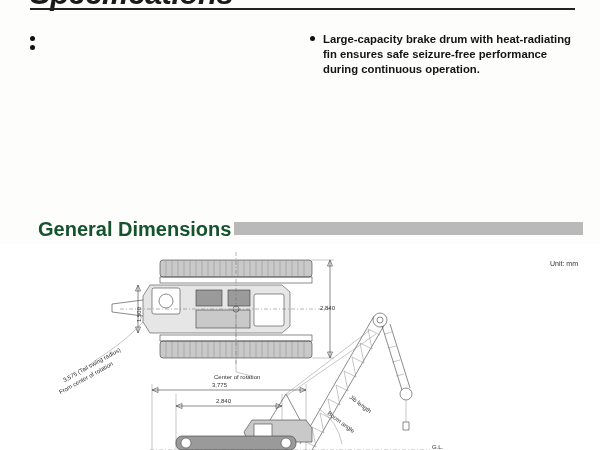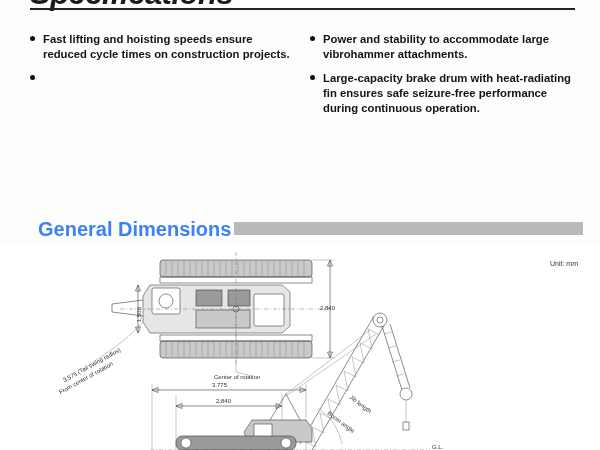--- a/index.html
+++ b/index.html
@@ -83,21 +83,21 @@
     top: 218px;
     width: 545px;
     height: 26px;
   }
   .gd-title {
     position: absolute;
     left: 0;
     top: 0;
     font-size: 20px;
     font-weight: bold;
-    color: #3b82f6;
+    color: #14532d;
     white-space: nowrap;
   }
   .gd-bar {
     position: absolute;
     left: 196px;
     top: 4px;
     width: 349px;
     height: 13px;
     background: #b9b9b9;
   }
@@ -154,31 +154,26 @@
   <div class="spec-head">
     <div class="spec-title">Specifications</div>
 
     <div class="spec-rule"></div>
   </div>
 
   <div class="bullets">
     <div class="col">
       <div class="bullet">
         <span class="dot"></span>
-        <span>Fast lifting and hoisting speeds ensure reduced cycle times on construction projects.</span>
       </div>
       <div class="bullet">
         <span class="dot"></span>
       </div>
     </div>
     <div class="col">
-      <div class="bullet">
-        <span class="dot"></span>
-        <span>Power and stability to accommodate large vibrohammer attachments.</span>
-      </div>
       <div class="bullet">
         <span class="dot"></span>
         <span>Large-capacity brake drum with heat-radiating fin ensures safe seizure-free performance during continuous operation.</span>
       </div>
     </div>
   </div>
 
   <div class="gd-head">
     <div class="gd-title">General Dimensions</div>
     <div class="gd-bar"></div>

